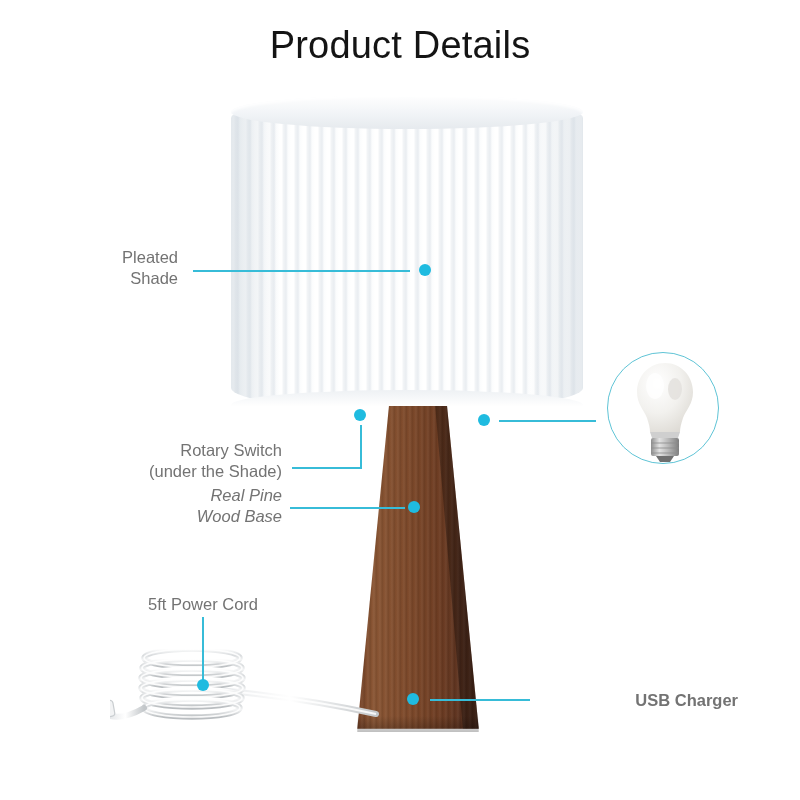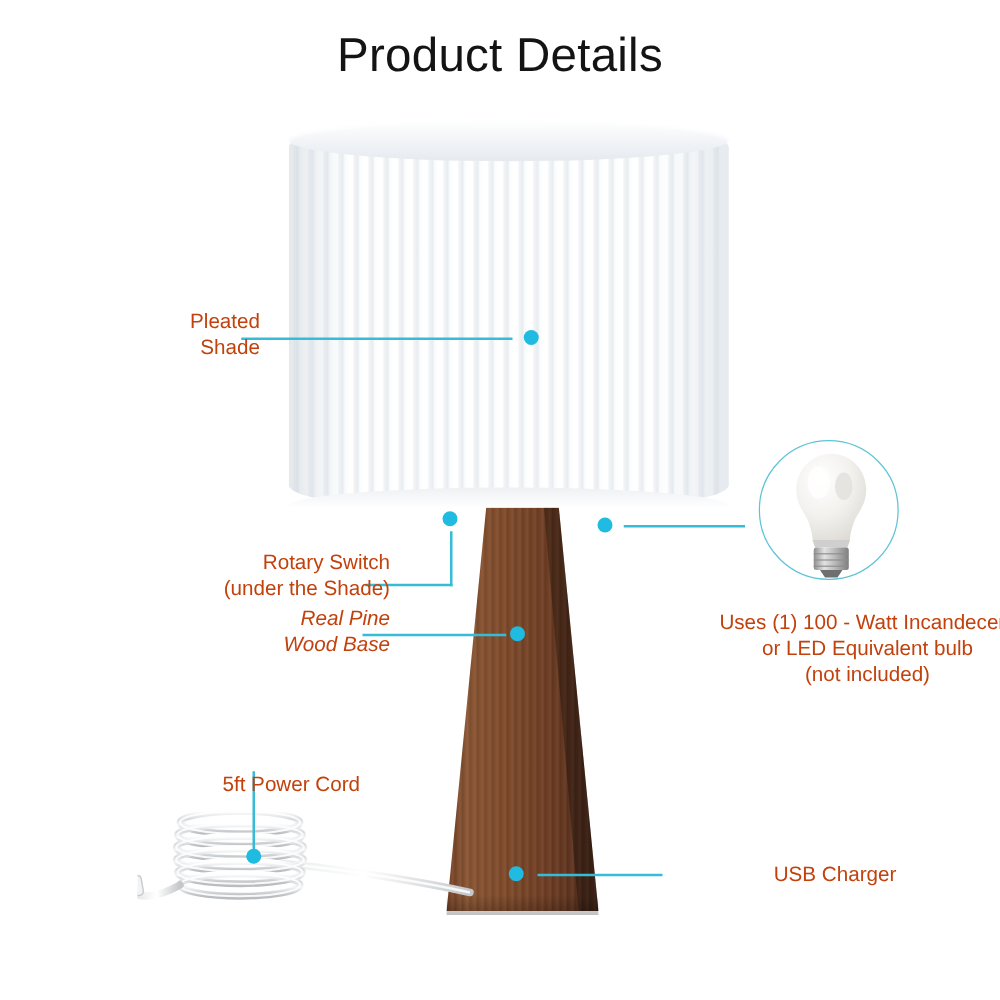--- a/index.html
+++ b/index.html
@@ -30,28 +30,27 @@
     font-weight: 300;
     letter-spacing: 0.2px;
     color: #141414;
   }
 
   
   .callout {
     position: absolute;
     font-size: 16.5px;
     font-weight: 400;
-    color: #c2410c;
+    color: #737373;
     line-height: 1.28;
     white-space: pre-line;
-    margin-left: 30px;
   }
   .callout.r { text-align: right; }
   .callout.c { text-align: center; }
-  .callout.l { text-align: center; }
+  .callout.l { text-align: right; font-weight: bold; }
 
   
   .lead-h {
     position: absolute;
     height: 2px;
     background: #37bcd8;
   }
   .lead-v {
     position: absolute;
     width: 2px;
@@ -275,25 +274,22 @@
   <div class="callout r" style="left:60px; top:440px; width:222px;">Rotary Switch
 (under the Shade)</div>
 
   <div class="lead-h" style="left:290px; top:507px; width:115px;"></div>
   <div class="dot" style="left:408px; top:501px;"></div>
   <div class="callout r" style="left:60px; top:485px; width:222px;font-style:italic;">Real Pine
 Wood Base</div>
 
   <div class="lead-v" style="left:202px; top:617px; height:68px;"></div>
   <div class="dot" style="left:197px; top:679px;"></div>
-  <div class="callout c" style="left:103px; top:618px; width:200px;text-align:center;">5ft Power Cord</div>
+  <div class="callout c" style="left:103px; top:594px; width:200px;text-align:center;">5ft Power Cord</div>
 
   <div class="lead-h" style="left:430px; top:699px; width:100px;"></div>
   <div class="dot" style="left:407px; top:693px;"></div>
   <div class="callout l" style="left:538px; top:690px; width:200px;">USB Charger</div>
 
   <div class="lead-h" style="left:499px; top:420px; width:97px;"></div>
   <div class="dot" style="left:478px; top:414px;"></div>
-  <div class="callout c" style="left:533px; top:488px; width:262px;">Uses (1) 100 - Watt Incandecent
-or LED Equivalent bulb
-(not included)</div>
 
 </div>
 
 </body></html>

